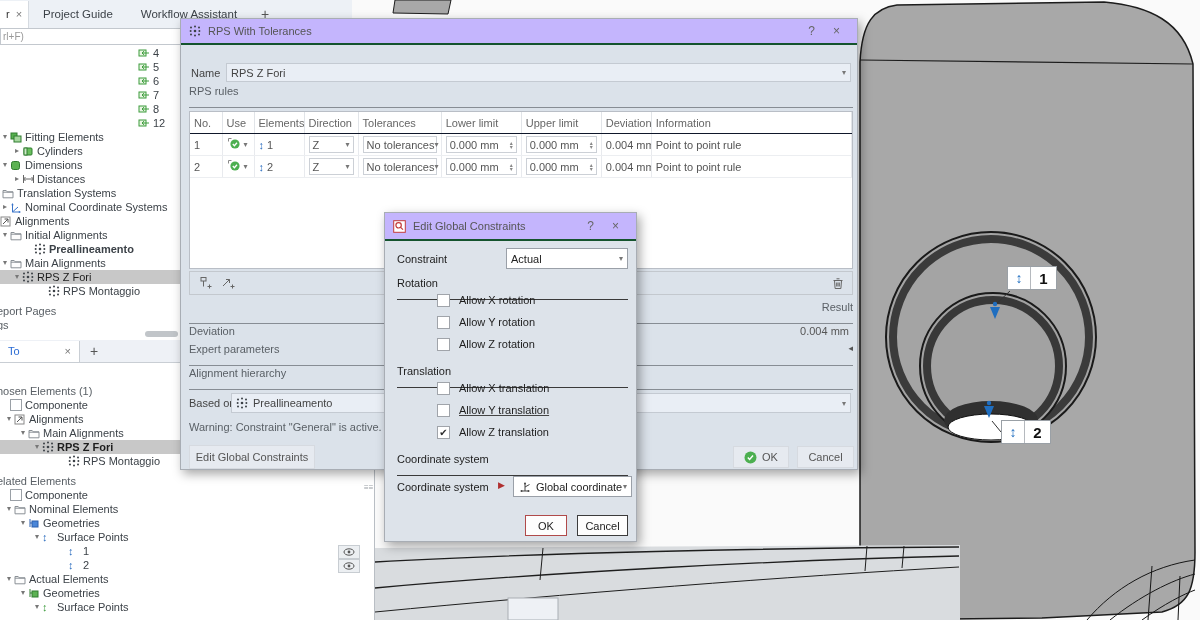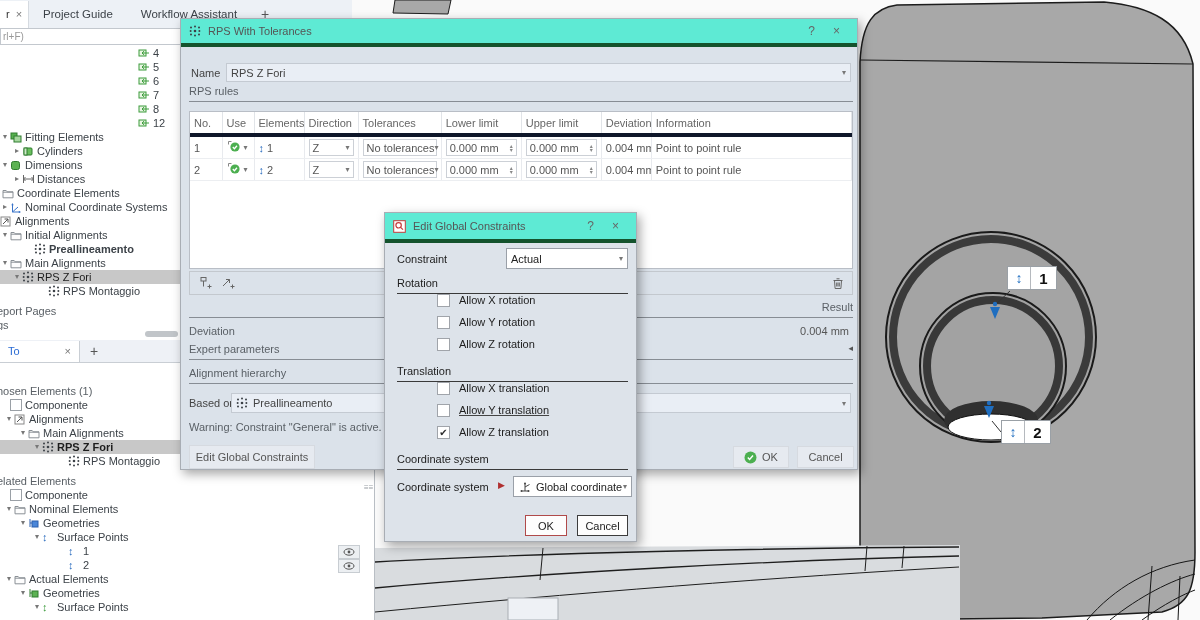--- a/index.html
+++ b/index.html
@@ -31,39 +31,39 @@
   .trow .ic{width:14px;flex:0 0 14px;display:flex;align-items:center;}
   .trow .lb{padding-left:1px;}
   .trow.bold .lb{font-weight:bold;}
   .tsec{color:#5a6066;}
   .ud{font-weight:bold;font-size:11px;}
   .cbx{display:inline-block;width:10px;height:10px;background:#fff;border:1px solid #9aa0a6;}
   .eyebtn{position:absolute;left:338px;top:1px;width:20px;height:12px;background:#eceff2;border:1px solid #c8cdd2;display:flex;align-items:center;justify-content:center;}
   .splitgrip{position:absolute;left:364px;top:153px;color:#9aa0a6;font-size:8px;}
   
   .dialog{position:absolute;background:#dbe2ea;border:1px solid #a8adb4;box-shadow:3px 4px 10px rgba(0,0,0,.35);box-sizing:border-box;}
-  .titlebar{height:24px;background:#5eead4;border-bottom:4px solid #14532d;display:flex;align-items:center;padding:0 8px;color:#555;}
+  .titlebar{height:24px;background:#c4b5fd;border-bottom:2px solid #14532d;display:flex;align-items:center;padding:0 8px;color:#555;}
   .titlebar .ticon{margin-right:7px;display:flex;}
   .titlebar .tspacer{flex:1;}
   .tbtn{color:#666;padding:0 9px;font-size:12px;}
-  .sec{border-bottom:1px solid #878d94;color:#5a6066;padding-bottom:4px;}
+  .sec{border-bottom:1px solid #878d94;color:#5a6066;padding-bottom:10px;}
   .sec.dark{border-bottom:1.5px solid #3a3a3a;color:#1d1d1d;}
   .combo{display:flex;align-items:center;background:#e9eef5;border:1px solid #c4cad2;box-sizing:border-box;color:#444;padding:0 4px;}
   .combo .caret{margin-left:auto;color:#777;font-size:8px;}
   .combo.white{background:#fff;border:1px solid #9aa0a8;color:#222;}
   .btn{display:flex;align-items:center;justify-content:center;background:#e6eaf0;border:1px solid #d6dae0;color:#555;box-sizing:border-box;}
   .btn.wb{background:#fdfdfd;border:1px solid #3c3c3c;color:#222;}
   .btn.okred{background:#fdfdfd;border:1px solid #b04a4a;color:#222;}
   .chkrow{position:absolute;display:flex;align-items:center;height:18px;padding-left:40px;}
   .chkbox{width:13px;height:13px;background:#fff;border:1px solid #a0a4aa;display:flex;align-items:center;justify-content:center;font-size:10px;color:#2e2e2e;box-sizing:border-box;}
   .chklab{margin-left:9px;color:#1d1d1d;}
   
   #rps-table{position:absolute;left:8px;top:92px;width:664px;height:158px;background:#fff;border:1px solid #b9bec6;box-sizing:border-box;overflow:hidden;}
   table.rules{border-collapse:collapse;table-layout:fixed;width:662px;font-size:11px;color:#555;}
-  table.rules th{font-weight:normal;text-align:left;color:#666;border-bottom:4px solid #0f172a;border-right:1px solid #e1e4e8;height:21px;padding:0 4px;overflow:hidden;}
+  table.rules th{font-weight:normal;text-align:left;color:#666;border-bottom:1px solid #0f172a;border-right:1px solid #e1e4e8;height:21px;padding:0 4px;overflow:hidden;}
   table.rules td{border-right:1px solid #e8eaee;border-bottom:1px solid #eceef1;height:21px;padding:0 4px;overflow:hidden;white-space:nowrap;}
   .cellbox{display:flex;align-items:center;border:1px solid #ccd0d6;height:17px;padding:0 3px;box-sizing:border-box;background:#fff;}
   .cellbox .caret{margin-left:auto;color:#777;font-size:8px;}
   .spin{margin-left:auto;display:flex;flex-direction:column;line-height:4px;font-size:6px;color:#888;}
   .usewrap{display:flex;align-items:center;}
   .usewrap .caret{color:#777;font-size:8px;margin-left:3px;}
   .toolbarrow{position:absolute;left:8px;top:252px;width:664px;height:24px;border:1px solid #c3c8ce;box-sizing:border-box;display:flex;align-items:center;}
   .tbi{margin-left:8px;display:flex;}
   .trash{margin-left:auto;margin-right:8px;display:flex;}
 </style>
@@ -243,21 +243,21 @@
         </div>
         <div class="trow">
           <span style="flex: 0 0 auto; margin-left: -8px;"></span>
           <span class="ar"></span>
           <span class="ic">
             <svg width="12" height="11" viewBox="0 0 12 11">
               <path d="M1 2.5h3.2l1 1.3H11v6H1z" fill="#fdfdfd" stroke="#8a9096"></path>
               <path d="M1 4.2h10" stroke="#8a9096"></path>
             </svg>
           </span>
-          <span class="lb">Coordinate Elements</span>
+          <span class="lb">Translation Systems</span>
         </div>
         <div class="trow">
           <span style="flex: 0 0 auto; width: 0px; margin-left: 0px;"></span>
           <span class="ar">▸</span>
           <span class="ic">
             <svg width="12" height="11" viewBox="0 0 12 11">
               <path d="M2.5 10V2.5M2.5 10H10M2.5 10 8 5" stroke="#3a74c9" fill="none"></path>
               <path d="M2.5 1 1.3 3.2h2.4zM11 10l-2.2-1.2v2.4z" fill="#3a74c9"></path>
             </svg>
           </span>

